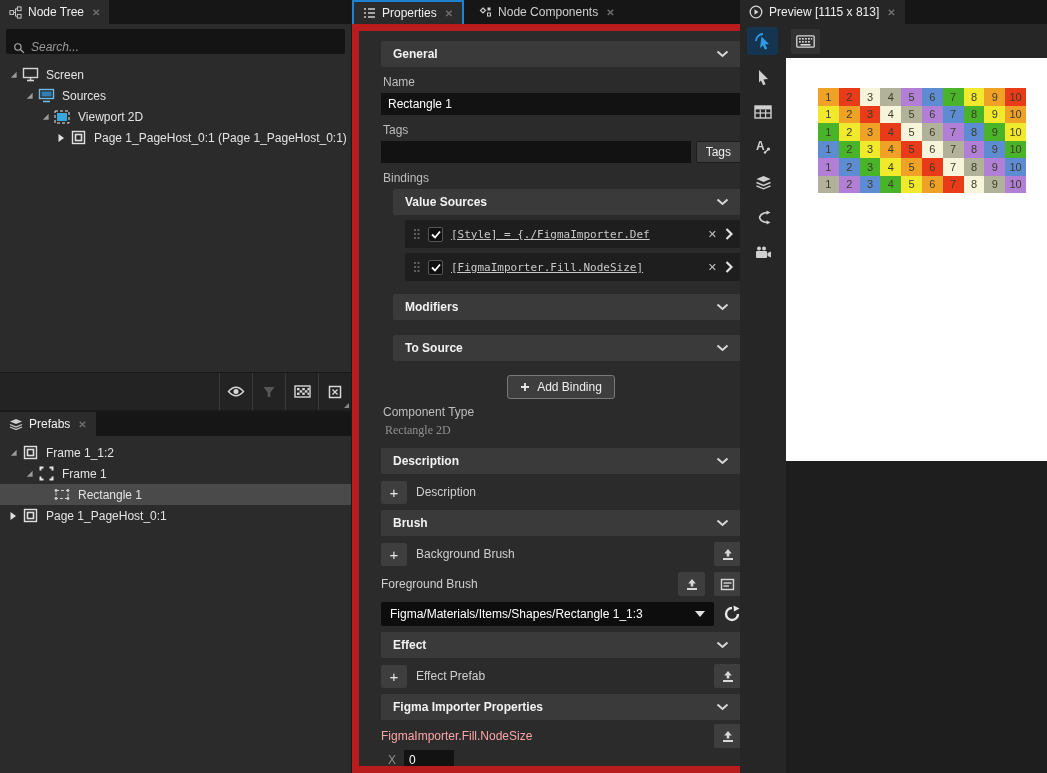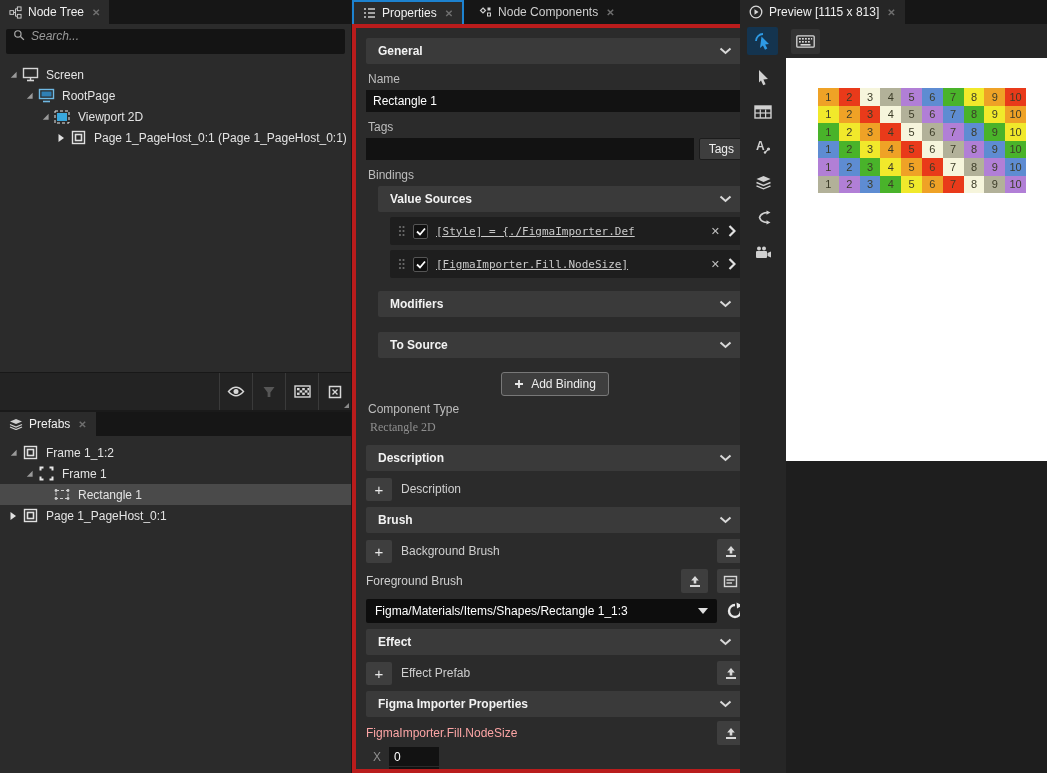--- a/index.html
+++ b/index.html
@@ -11,21 +11,21 @@
   
   .tabbar { display:flex; align-items:stretch; height:24px; background:#161616; }
   .tab { display:flex; align-items:center; gap:6px; padding:0 9px; color:#cfcfcf; background:#161616; cursor:default; }
   .tab.active { background:#2b2b2b; color:#f0f0f0; }
   .tab .close { color:#6f6f6f; font-size:10px; font-weight:bold; margin-left:2px; }
   .tab svg { flex:0 0 auto; }
 
   
   #nodeTreePanel { left:0; top:0; width:351px; height:410px; }
   .searchbox { margin:5px 6px 4px 6px; height:25px; background:#141414; border-radius:2px;
-    display:flex; align-items:flex-start; gap:6px; padding:0 7px; }
+    display:flex; align-items:flex-end; gap:6px; padding:0 7px; }
   .searchbox input { flex:1; background:transparent; border:none; outline:none; color:#ccc;
     font-style:italic; font-family:"Liberation Sans",sans-serif; font-size:12px; }
   .searchbox input::placeholder { color:#9a9a9a; }
   .tree { padding-top:6px; }
   .tree-row { display:flex; align-items:center; height:21px; padding-right:4px; }
   .tree-row .expander { width:14px; display:flex; justify-content:center; align-items:center; flex:0 0 14px; }
   .tree-row .node-icon { width:20px; display:flex; justify-content:center; align-items:center; flex:0 0 20px; }
   .tree-row .lbl { margin-left:6px; color:#e3e3e3; white-space:nowrap; overflow:hidden; }
   .tree-row.selected { background:#4a4a4a; }
   .nt-toolbar { position:absolute; left:0; right:0; bottom:0; height:38px; background:#232323;
@@ -34,21 +34,21 @@
     border-left:1px solid #3a3a3a; position:relative; }
   .corner-tri { position:absolute; right:2px; bottom:2px; width:0; height:0;
     border-left:5px solid transparent; border-bottom:5px solid #8a8a8a; }
 
   
   #prefabsPanel { left:0; top:412px; width:351px; height:361px; }
 
   
   #propsPanel { left:352px; top:0; width:416px; height:773px; background:#161616; }
   .props-body { position:absolute; left:0; top:24px; right:0; bottom:0; background:#2b2b2b;
-    border:4px solid #b91c1c; padding:6px 20px 6px 10px; overflow:hidden; }
+    border:7px solid #b91c1c; padding:6px 20px 6px 22px; overflow:hidden; }
   .props-tab-active { border:2px solid #1d82cf; border-bottom:none; }
   .scrollbar { position:absolute; top:28px; bottom:4px; right:4px; width:11px; background:#222; }
   .scrollbar .thumb { position:absolute; top:2px; left:1px; right:1px; height:265px; background:#555; }
   .sec-header { height:26px; background:#3a3a3a; border-radius:2px; display:flex; align-items:center;
     justify-content:space-between; padding:0 12px; font-weight:bold; color:#f2f2f2; margin:4px 0; }
   .sub-header { margin-left:12px; }
   .field-label { color:#bdbdbd; margin:8px 2px 4px 2px; }
   .text-input { width:100%; height:22px; background:#121212; border:none; outline:none; color:#fff;
     font-family:"Liberation Sans",sans-serif; font-size:12px; padding:0 7px; }
   .tags-row { display:flex; gap:5px; align-items:center; }
@@ -142,21 +142,21 @@
               <path d="M8.5 2 L8.5 8.5 L2 8.5 Z" fill="#9a9a9a"></path>
             </svg>
           </span>
         <span class="node-icon">
             <svg width="17" height="15" viewBox="0 0 17 15">
               <rect x="1.5" y="1.5" width="14" height="9" fill="none" stroke="#6fb9e4" stroke-width="1.4"></rect>
               <rect x="3.5" y="3.5" width="10" height="5" fill="#2f7fb4"></rect>
               <line x1="5" y1="13.5" x2="12" y2="13.5" stroke="#6fb9e4" stroke-width="1.6"></line>
             </svg>
           </span>
-        <span class="lbl">RootPage</span>
+        <span class="lbl">Sources</span>
       </div>
       <div class="tree-row" style="padding-left:38px;">
         <span class="expander">
             <svg width="9" height="9" viewBox="0 0 10 10">
               <path d="M8.5 2 L8.5 8.5 L2 8.5 Z" fill="#9a9a9a"></path>
             </svg>
           </span>
         <span class="node-icon">
             <svg width="16" height="14" viewBox="0 0 16 14">
               <rect x="1" y="1" width="14" height="12" fill="none" stroke="#e8e8e8" stroke-dasharray="3 2"></rect>

